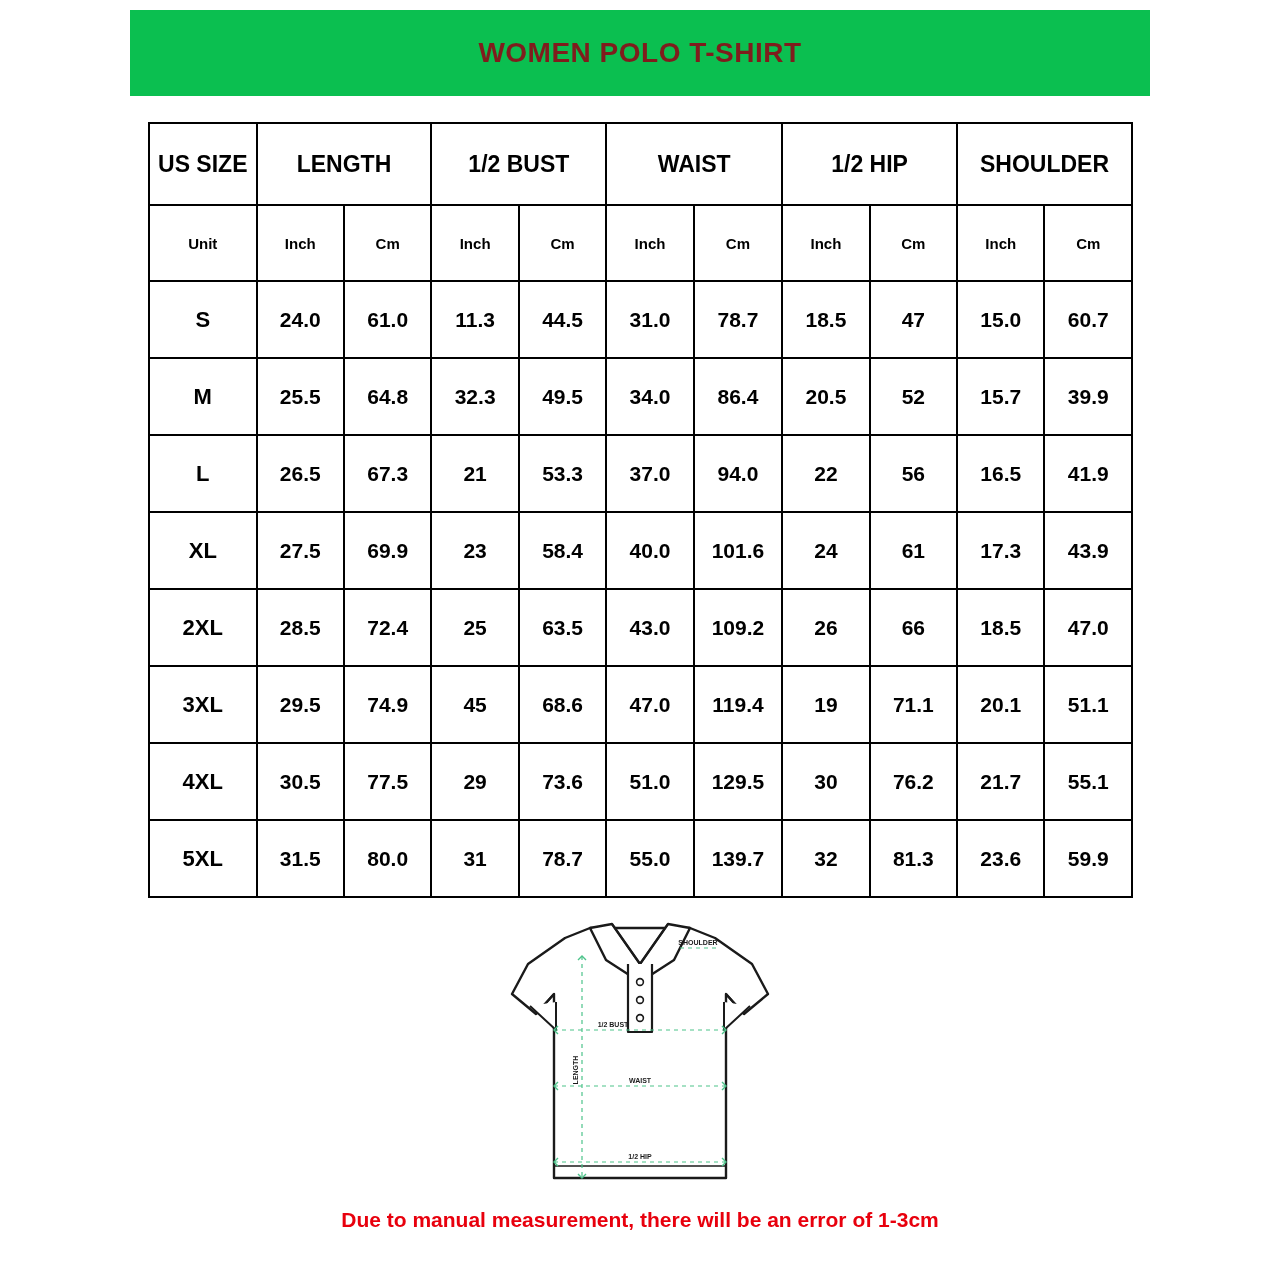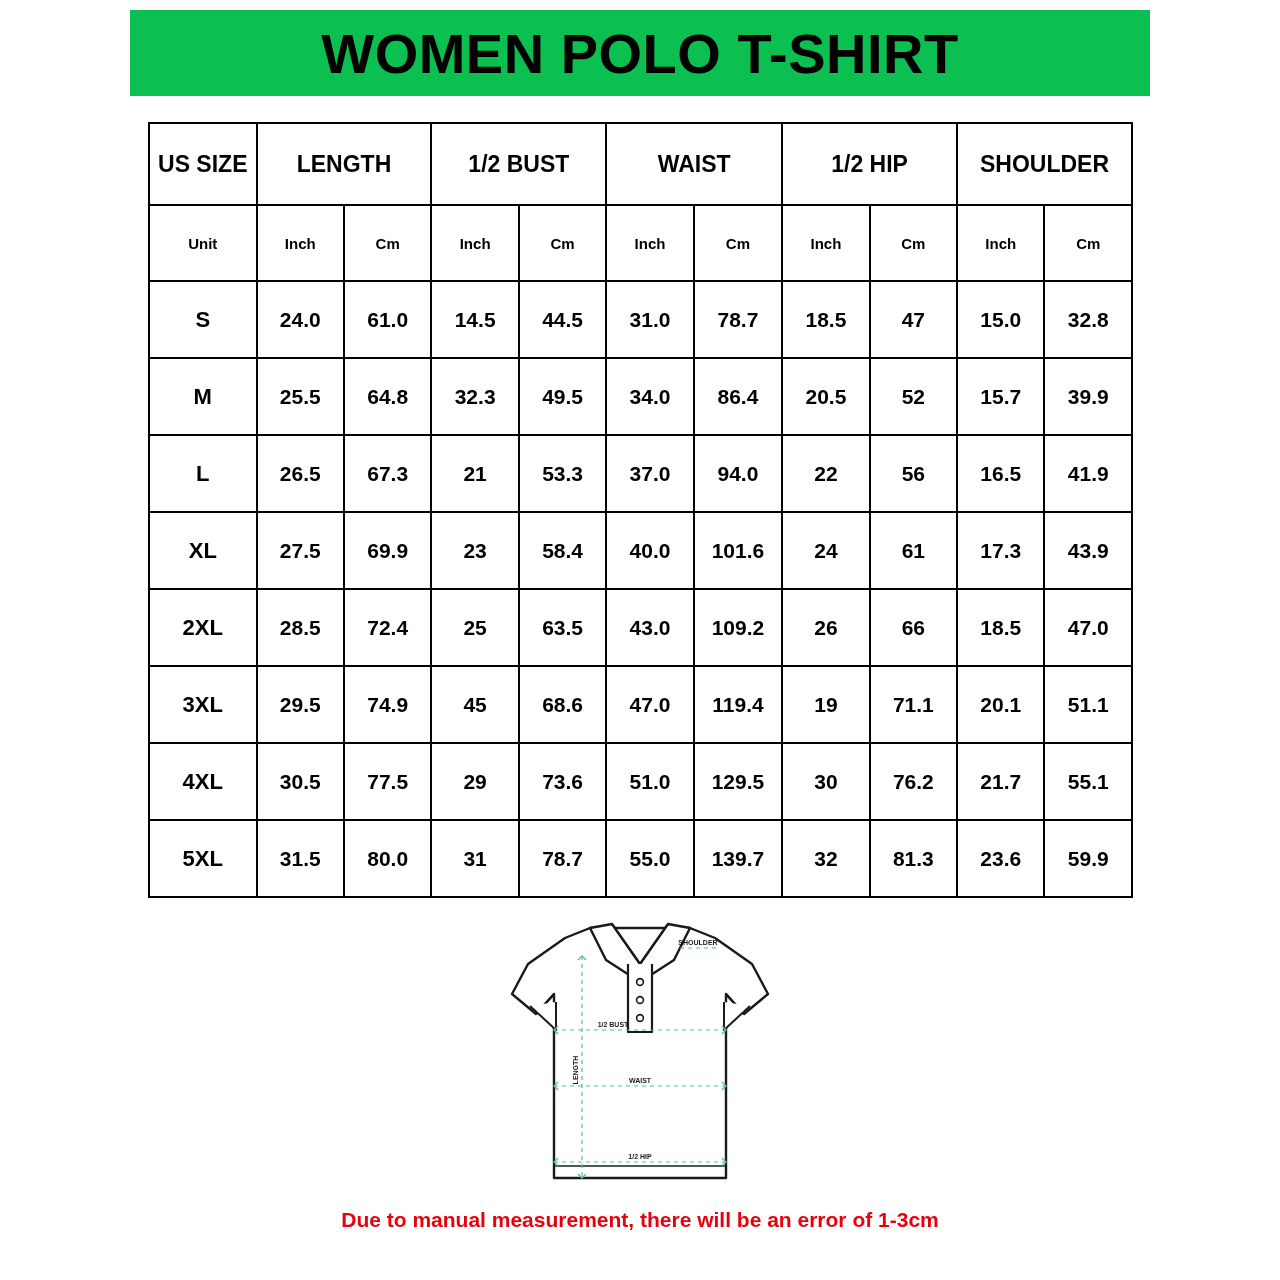--- a/index.html
+++ b/index.html
@@ -21,22 +21,22 @@
     left: 130px;
     top: 10px;
     width: 1020px;
     height: 86px;
     background: #0bbf50;
     display: flex;
     align-items: center;
     justify-content: center;
   }
   .header-title {
-    color: #000000;
-    font-size: 56px;
+    color: #7f1d1d;
+    font-size: 28px;
     font-weight: bold;
     letter-spacing: 0.5px;
     text-align: left;
   }
 
   
   .table-wrap {
     position: absolute;
     left: 148px;
     top: 122px;
@@ -143,28 +143,28 @@
         <td>Inch</td>
         <td>Cm</td>
         <td>Inch</td>
         <td>Cm</td>
       </tr>
 
       <tr class="data-row">
         <td class="size-cell">S</td>
         <td>24.0</td>
         <td>61.0</td>
-        <td>14.5</td>
+        <td>11.3</td>
         <td>44.5</td>
         <td>31.0</td>
         <td>78.7</td>
         <td>18.5</td>
         <td>47</td>
         <td>15.0</td>
-        <td>32.8</td>
+        <td>60.7</td>
       </tr>
 
       <tr class="data-row">
         <td class="size-cell">M</td>
         <td>25.5</td>
         <td>64.8</td>
         <td>32.3</td>
         <td>49.5</td>
         <td>34.0</td>
         <td>86.4</td>

